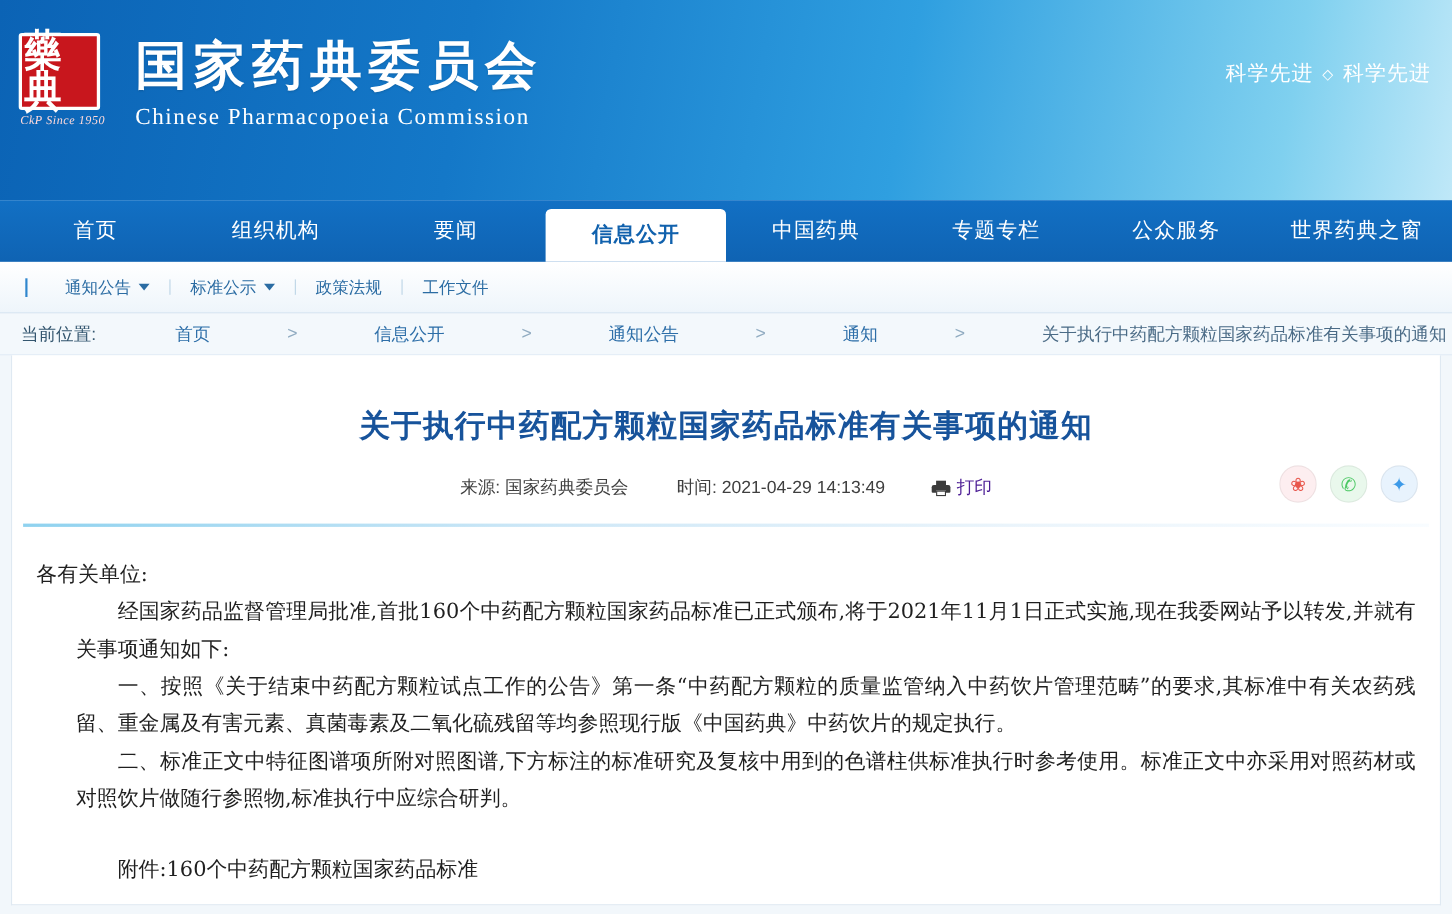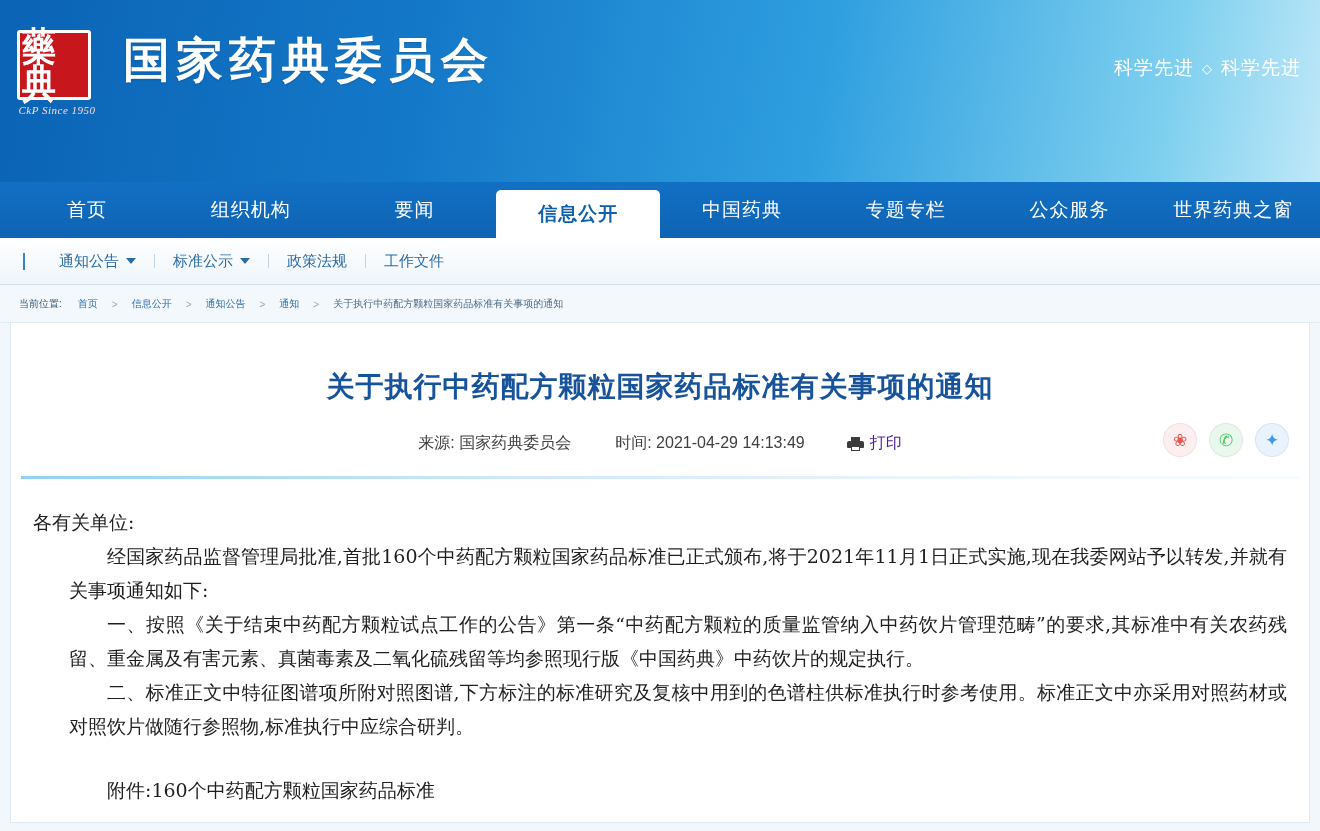--- a/index.html
+++ b/index.html
@@ -190,22 +190,23 @@
     background: #f3f8fc;
     border-bottom: 1px solid #e2ecf5;
   }
   .crumb-inner {
     width: 1310px;
     margin: 0 auto;
     height: 38px;
     display: flex;
     align-items: center;
     padding-left: 14px;
-    font-size: 10px;
+    font-size: 16px;
     color: #4b6b86;
+    justify-content: space-between;
   }
   .crumb-label { margin-right: 16px; color: #34566f; }
   .crumb-link { color: #2d6ea8; cursor: pointer; }
   .crumb-sep { margin: 0 14px; color: #90abc1; }
   .crumb-current { color: #4b6b86; }
 
   
   .content-wrap {
     width: 1310px;
     margin: 0 auto;
@@ -317,20 +318,21 @@
     <div class="header-inner">
       <div class="logo-block">
         <div class="logo-mark">
           <div class="logo-seal">
             <span>藥典</span>
           </div>
           <div class="logo-caption">CkP Since 1950</div>
         </div>
         <div class="logo-text">
           <div class="site-title-cn">国家药典委员会</div>
+          <div class="site-title-en">Chinese Pharmacopoeia Commission</div>
         </div>
       </div>
       <div class="slogan">
         <div>
           <span>科学先进</span><span class="dia">◇</span><span>科学先进</span>
         </div>
       </div>
     </div>
   </div>
 

